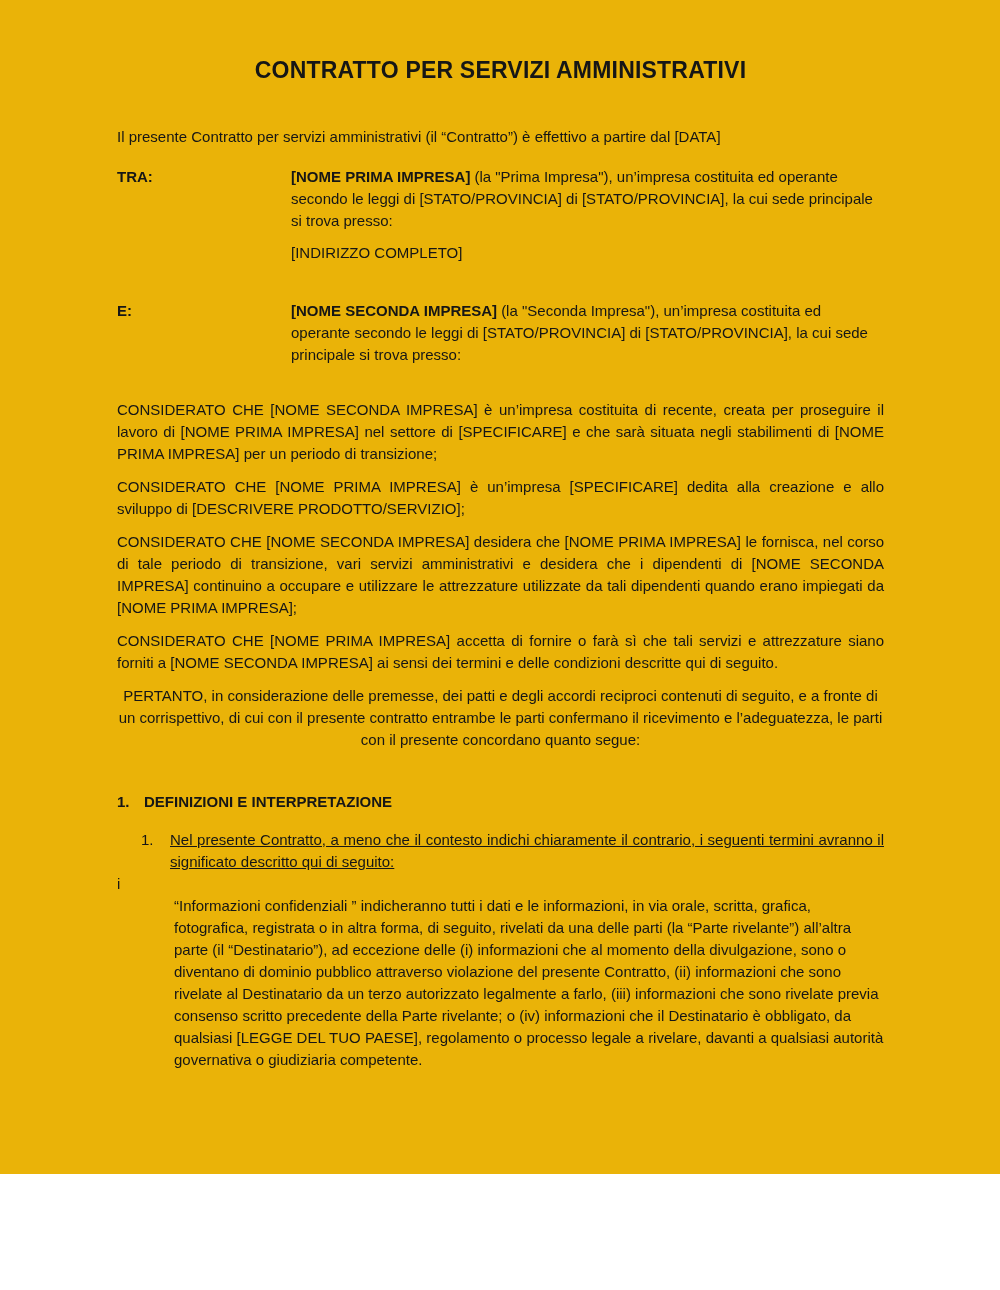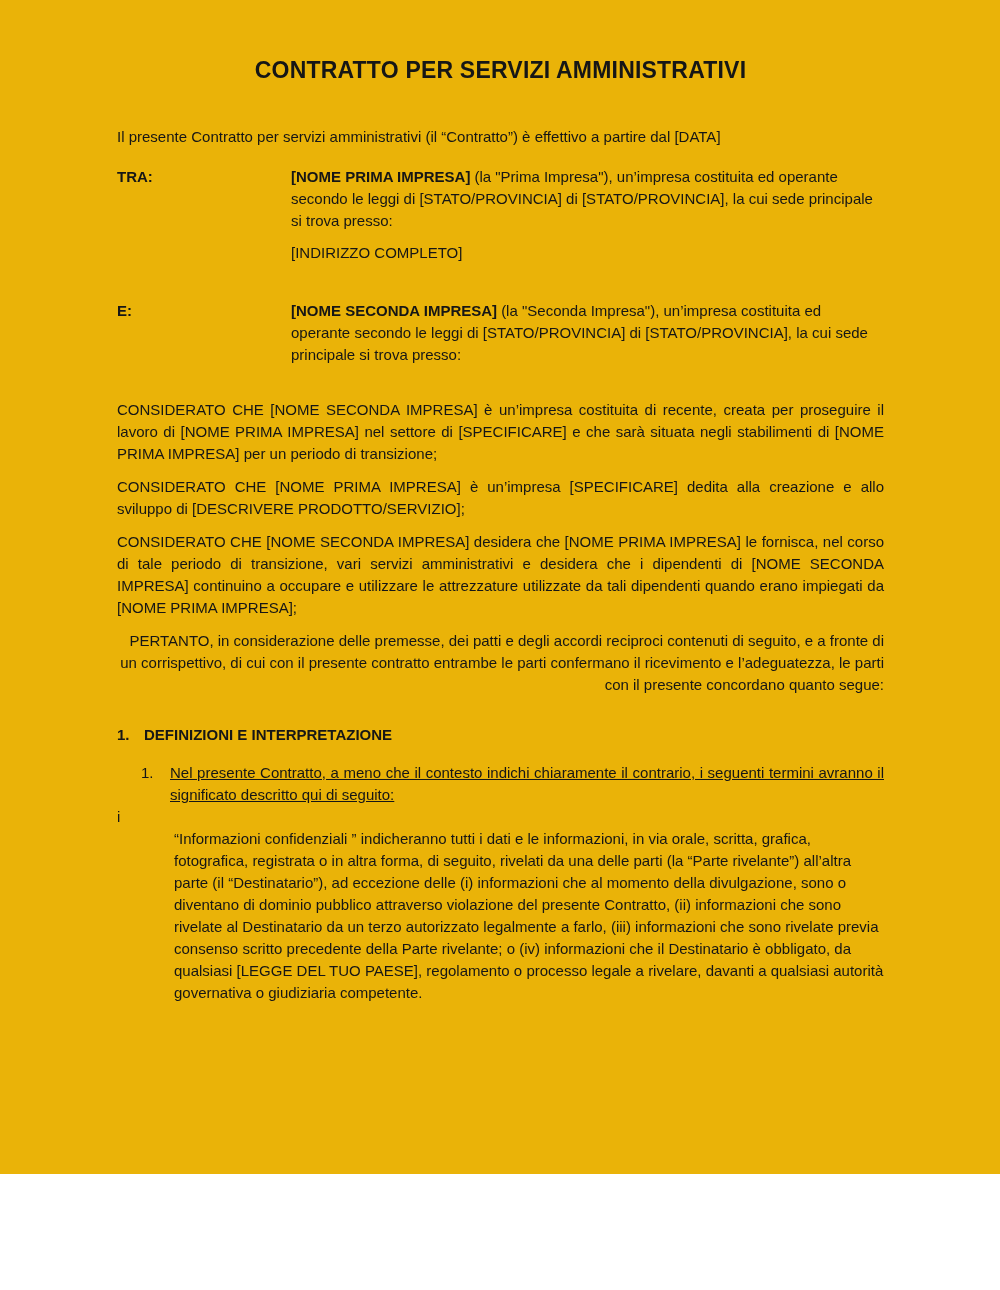--- a/index.html
+++ b/index.html
@@ -25,21 +25,21 @@
   }
   .intro { margin: 0 0 18px 0; }
   .party { display: flex; margin: 3px 0 36px 0; }
   .party.second { margin-bottom: 33px; }
   .party-label { width: 174px; flex: none; font-weight: bold; }
   .party-content { flex: 1; }
   .party-desc { margin: 0; }
   .party-name { font-weight: bold; margin-right: 4px; }
   .party-address { margin: 10px 0 0 0; }
   .para { margin: 0 0 11px 0; text-align: justify; }
-  .pertanto { margin: 0 0 28px 0; text-align: right; }
+  .pertanto { margin: 0 0 40px 0; text-align: center; }
   .heading { display: flex; font-weight: bold; margin: 0 0 16px 0; }
   .h-num { width: 27px; flex: none; }
   .list-item { display: flex; padding-left: 24px; }
   .li-num { width: 29px; flex: none; }
   .li-text { flex: 1; text-align: justify; text-decoration: underline; }
   .stray { margin: 0; }
   .def { margin: 0 0 9px 0; padding-left: 57px; }
   .def.last { margin-bottom: 6px; }
   .footer {
     position: absolute;
@@ -72,20 +72,21 @@
   <div class="party second">
     <div class="party-label">E:</div>
     <div class="party-content">
       <p class="party-desc"><span class="party-name">[NOME SECONDA IMPRESA]</span><span>(la "Seconda Impresa"), un’impresa costituita ed operante secondo le leggi di [STATO/PROVINCIA] di [STATO/PROVINCIA], la cui sede principale si trova presso:</span></p>
     </div>
   </div>
 
   <p class="para">CONSIDERATO CHE [NOME SECONDA IMPRESA] è un’impresa costituita di recente, creata per proseguire il lavoro di [NOME PRIMA IMPRESA] nel settore di [SPECIFICARE] e che sarà situata negli stabilimenti di [NOME PRIMA IMPRESA] per un periodo di transizione;</p>
   <p class="para">CONSIDERATO CHE [NOME PRIMA IMPRESA] è un’impresa [SPECIFICARE] dedita alla creazione e allo sviluppo di [DESCRIVERE PRODOTTO/SERVIZIO];</p>
   <p class="para">CONSIDERATO CHE [NOME SECONDA IMPRESA] desidera che [NOME PRIMA IMPRESA] le fornisca, nel corso di tale periodo di transizione, vari servizi amministrativi e desidera che i dipendenti di [NOME SECONDA IMPRESA] continuino a occupare e utilizzare le attrezzature utilizzate da tali dipendenti quando erano impiegati da [NOME PRIMA IMPRESA];</p>
+  <p class="para">CONSIDERATO CHE [NOME PRIMA IMPRESA] accetta di fornire o farà sì che tali servizi e attrezzature siano forniti a [NOME SECONDA IMPRESA] ai sensi dei termini e delle condizioni descritte qui di seguito.</p>
 
   <p class="para pertanto">PERTANTO, in considerazione delle premesse, dei patti e degli accordi reciproci contenuti di seguito, e a fronte di un corrispettivo, di cui con il presente contratto entrambe le parti confermano il ricevimento e l’adeguatezza, le parti con il presente concordano quanto segue:</p>
 
   <div class="heading">
     <span class="h-num">1.</span>
     <span>DEFINIZIONI E INTERPRETAZIONE</span>
   </div>
 
   <div class="list-item">
     <span class="li-num">1.</span>

